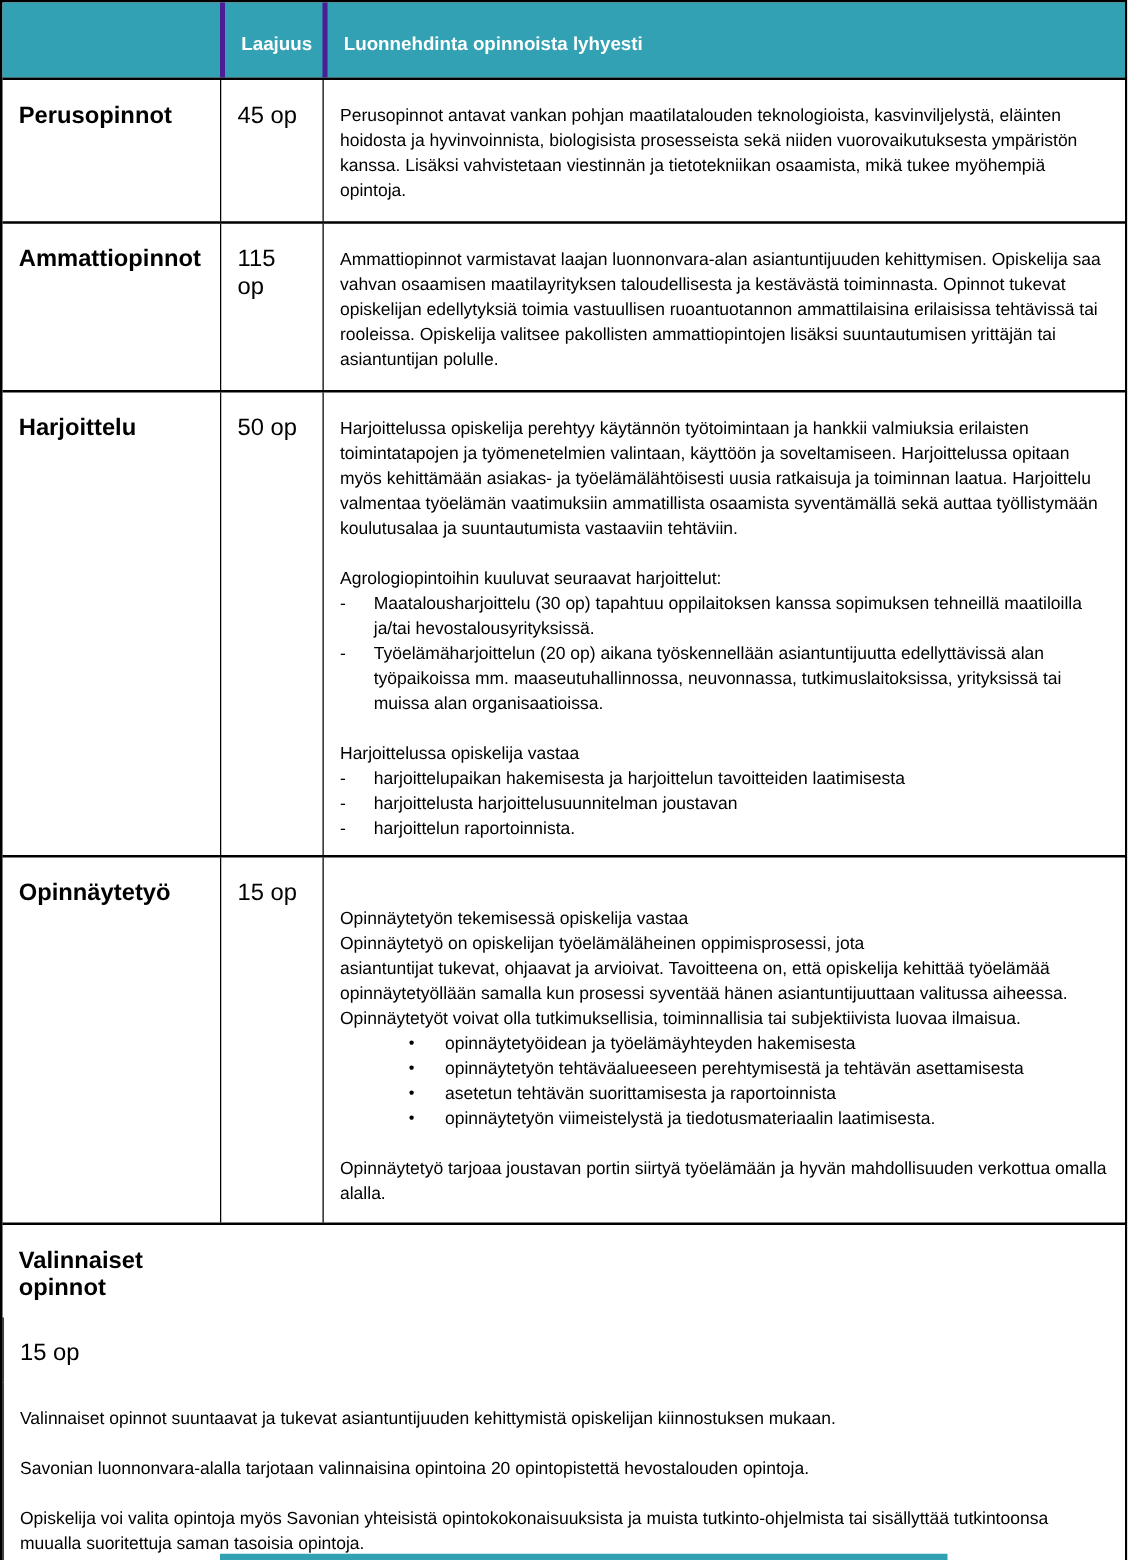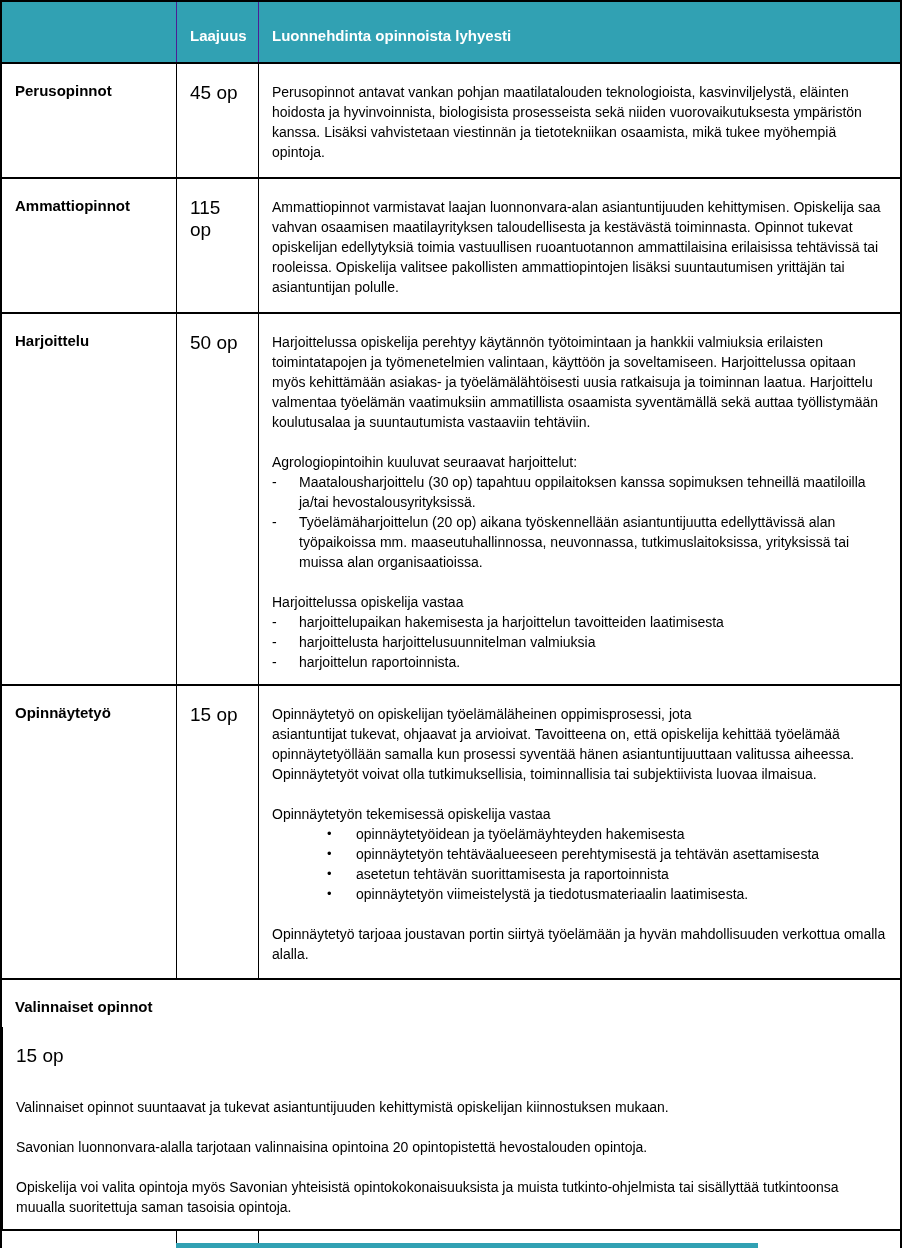--- a/index.html
+++ b/index.html
@@ -9,28 +9,28 @@
     --border:#000000;
   }
   html,body{margin:0;padding:0;background:#ffffff;}
   body{font-family:"Liberation Sans", sans-serif;color:var(--body-text);}
   .page{position:relative;width:902px;height:1248px;background:#ffffff;overflow:hidden;}
   .doc-table{position:absolute;top:0;left:0;width:902px;box-sizing:border-box;
     border:2px solid var(--border);background:#ffffff;}
   .thead{display:flex;background:var(--header-bg);height:60px;}
   .thead .cell{display:flex;align-items:center;font-weight:bold;font-size:15px;
     color:var(--header-text);}
-  .thead .c2,.thead .c3{border-left:1px solid #4c1d95;}
+  .thead .c2,.thead .c3{border-left:4px solid #4c1d95;}
   .row{display:flex;border-top:2px solid var(--border);}
   .cell{box-sizing:border-box;padding:18px 14px 12px 13px;}
   .c1{width:174px;flex:none;}
   .c2{width:82px;flex:none;}
   .c3{flex:1;min-width:0;}
   .row .c2,.row .c3{border-left:1px solid var(--border);}
-  .label{font-weight:bold;font-size:15px;}
+  .label{font-weight:bold;font-size:19px;}
   .credits{font-size:19px;}
   .desc{font-size:14px;line-height:20px;}
   .para{white-space:pre-line;}
   .para.gap,.list.gap{margin-top:20px;}
   .li{display:flex;align-items:flex-start;}
   .li .marker{flex:none;}
   .list.dash .marker{width:27px;}
   .list.bullet{margin-left:55px;}
   .list.bullet .marker{width:29px;font-size:13px;}
   .li-text{flex:1;min-width:0;}
@@ -88,37 +88,37 @@
               </div>
             </div>
             <div class="para gap">Harjoittelussa opiskelija vastaa</div>
             <div class="list dash">
               <div class="li">
                 <span class="marker">-</span>
                 <span class="li-text">harjoittelupaikan hakemisesta ja harjoittelun tavoitteiden laatimisesta</span>
               </div>
               <div class="li">
                 <span class="marker">-</span>
-                <span class="li-text">harjoittelusta harjoittelusuunnitelman valmiuksia</span>
+                <span class="li-text">harjoittelusta harjoittelusuunnitelman joustavan</span>
               </div>
               <div class="li">
                 <span class="marker">-</span>
                 <span class="li-text">harjoittelun raportoinnista.</span>
               </div>
             </div>
           </div>
   </div>
 
   <div class="row">
     <div class="cell c1 label">Opinnäytetyö</div>
     <div class="cell c2 credits">15 op</div>
     <div class="cell c3 desc">
+            <div class="para gap">Opinnäytetyön tekemisessä opiskelija vastaa</div>
             <div class="para">Opinnäytetyö on opiskelijan työelämäläheinen oppimisprosessi, jota
 asiantuntijat tukevat, ohjaavat ja arvioivat. Tavoitteena on, että opiskelija kehittää työelämää opinnäytetyöllään samalla kun prosessi syventää hänen asiantuntijuuttaan valitussa aiheessa. Opinnäytetyöt voivat olla tutkimuksellisia, toiminnallisia tai subjektiivista luovaa ilmaisua.</div>
-            <div class="para gap">Opinnäytetyön tekemisessä opiskelija vastaa</div>
             <div class="list bullet">
               <div class="li">
                 <span class="marker">•</span>
                 <span class="li-text">opinnäytetyöidean ja työelämäyhteyden hakemisesta</span>
               </div>
               <div class="li">
                 <span class="marker">•</span>
                 <span class="li-text">opinnäytetyön tehtäväalueeseen perehtymisestä ja tehtävän asettamisesta</span>
               </div>
               <div class="li">

